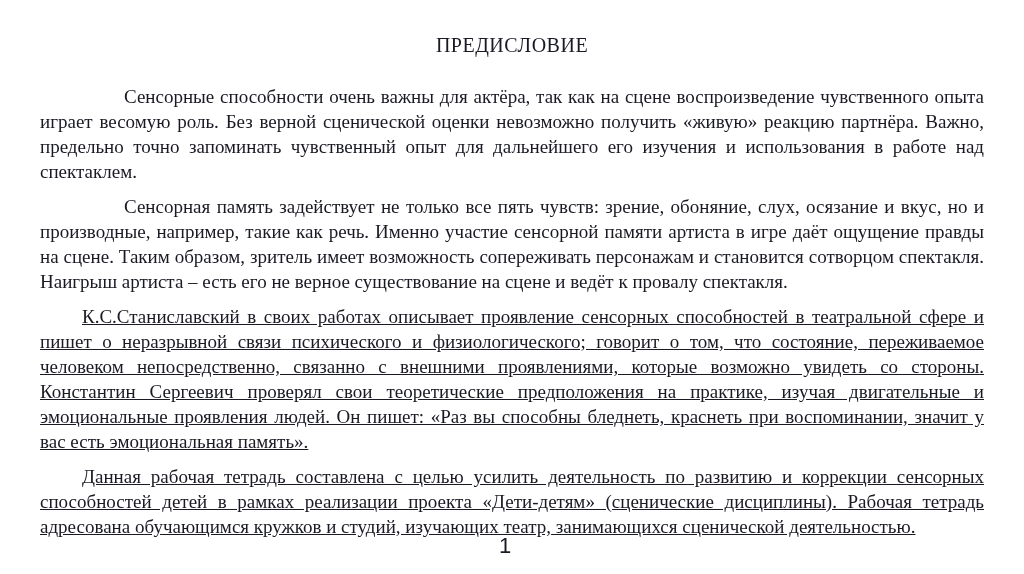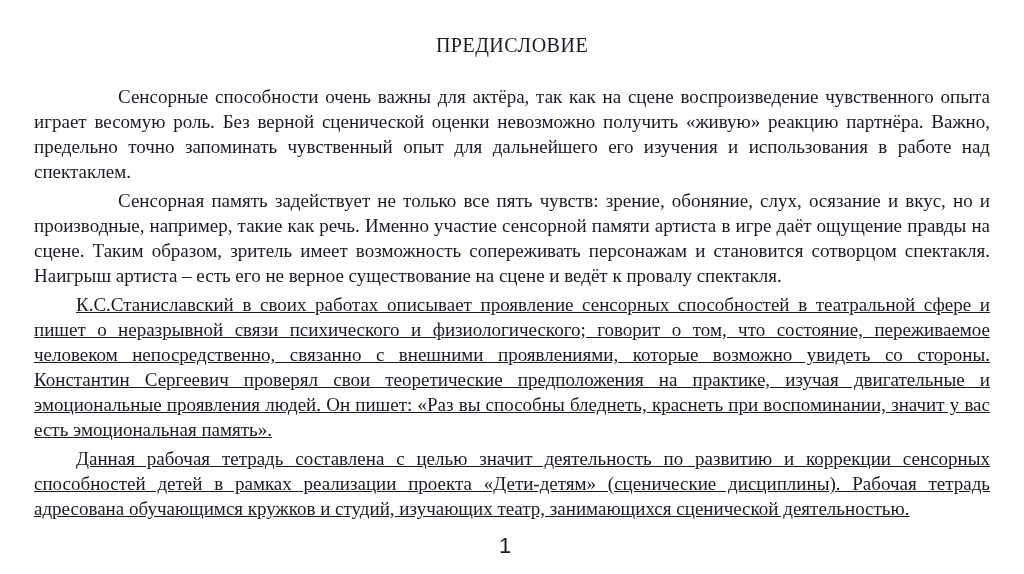--- a/index.html
+++ b/index.html
@@ -20,21 +20,21 @@
   }
   .doc-title {
     margin: 0 0 26px 0;
     text-align: center;
     font-size: 20px;
     font-weight: normal;
     letter-spacing: 0.5px;
     line-height: 25px;
   }
   .body-text p {
-    margin: 4px;
+    margin: 10px;
     font-size: 19px;
     line-height: 25px;
     text-align: justify;
   }
   .indent-lg { text-indent: 84px; }
   .indent-sm { text-indent: 42px; text-decoration: underline; }
   .page-number {
     position: absolute;
     left: 0;
     right: 14px;
@@ -49,17 +49,17 @@
 </head>
 <body>
 
 <div class="page">
   <h1 class="doc-title">ПРЕДИСЛОВИЕ</h1>
 
   <div class="body-text">
     <p class="indent-lg">Сенсорные способности очень важны для актёра, так как на сцене воспроизведение чувственного опыта играет весомую роль. Без верной сценической оценки невозможно получить «живую» реакцию партнёра. Важно, предельно точно запоминать чувственный опыт для дальнейшего его изучения и  использования в работе над спектаклем.</p>
     <p class="indent-lg">Сенсорная память задействует не только все пять чувств: зрение, обоняние, слух, осязание и вкус, но и производные, например, такие как речь. Именно участие сенсорной памяти артиста в игре даёт ощущение правды на сцене. Таким образом, зритель имеет возможность сопереживать персонажам и становится сотворцом спектакля. Наигрыш артиста – есть его не верное существование на сцене и ведёт к провалу спектакля.</p>
     <p class="indent-sm">К.С.Станиславский в своих работах описывает проявление сенсорных способностей в театральной сфере и пишет о неразрывной связи психического и физиологического; говорит о том, что состояние, переживаемое человеком непосредственно, связанно с внешними проявлениями, которые возможно увидеть со стороны. Константин Сергеевич проверял свои теоретические предположения на практике, изучая двигательные и эмоциональные проявления людей. Он пишет: «Раз вы способны бледнеть, краснеть при воспоминании, значит у вас есть эмоциональная память».</p>
-    <p class="indent-sm">Данная рабочая тетрадь составлена с целью значит деятельность по развитию и коррекции сенсорных способностей детей в рамках реализации проекта «Дети-детям» (сценические дисциплины). Рабочая тетрадь адресована обучающимся кружков и студий, изучающих театр, занимающихся сценической деятельностью.</p>
+    <p class="indent-sm">Данная рабочая тетрадь составлена с целью усилить деятельность по развитию и коррекции сенсорных способностей детей в рамках реализации проекта «Дети-детям» (сценические дисциплины). Рабочая тетрадь адресована обучающимся кружков и студий, изучающих театр, занимающихся сценической деятельностью.</p>
   </div>
 
   <div class="page-number">1</div>
 </div>
 
 </body></html>

